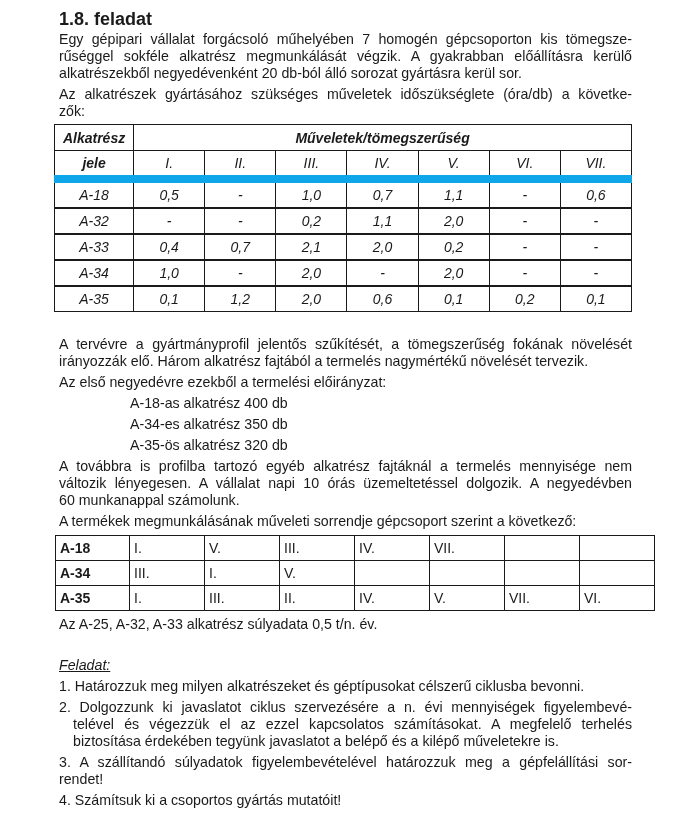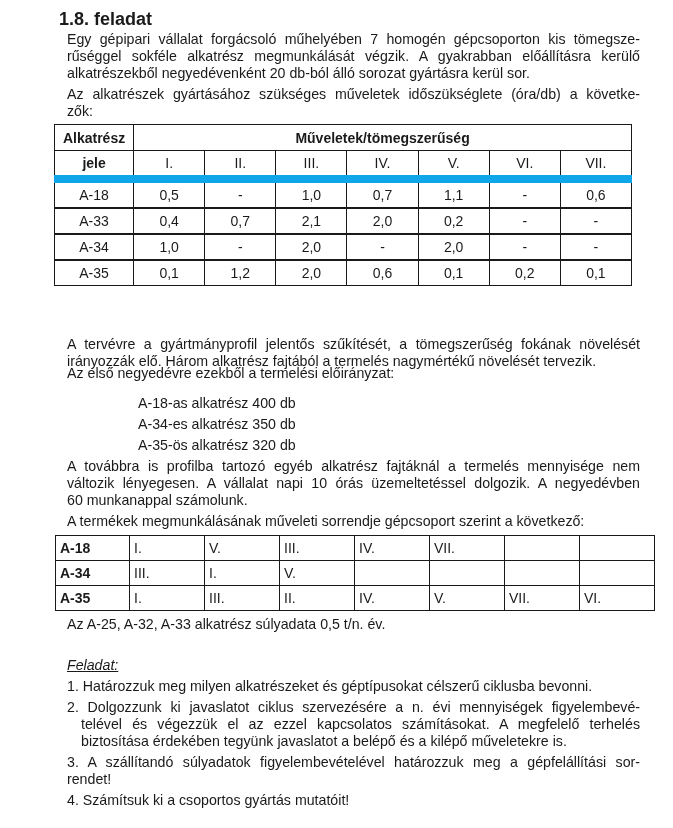--- a/index.html
+++ b/index.html
@@ -2,28 +2,29 @@
 <html><head>
 <meta charset="utf-8">
 <style>
   html, body { margin: 0; padding: 0; background: #ffffff; }
   body {
     width: 673px; height: 828px; position: relative; overflow: hidden;
     font-family: "Liberation Sans", sans-serif; color: #1a1a1a;
     font-size: 14.2px;
   }
   .title { position: absolute; left: 59px; top: 9px; font-weight: bold; font-size: 18px; }
-  .line { position: absolute; left: 59px; white-space: nowrap; line-height: 16px; margin-left: 8px; }
+  .line { position: absolute; left: 59px; white-space: nowrap; line-height: 16px; }
   .just { text-align: justify; text-align-last: justify; width: 573px; }
   .indent { left: 130px; }
 
   table.ops {
     position: absolute; left: 54px; top: 124px;
     border-collapse: collapse; table-layout: fixed;
     width: 578px;
+    font-style: italic;
   }
   table.ops td, table.ops th {
     border: 1px solid #1a1a1a; text-align: center; padding: 0;
     font-size: 14px; height: 24px; font-weight: normal;
   }
   table.ops th.b { font-weight: bold; }
   table.ops tr.head-bottom td, table.ops tr.head-bottom th { border-bottom: 8px solid #0ea5e9; }
   table.ops tr.sep td { border-bottom: 2px solid #1a1a1a; }
   table.ops col.c0 { width: 79px; }
   table.ops col.cn { width: 71px; }
@@ -84,20 +85,30 @@
     <td>A-18</td>
     <td>0,5</td>
     <td>-</td>
     <td>1,0</td>
     <td>0,7</td>
     <td>1,1</td>
     <td>-</td>
     <td>0,6</td>
   </tr>
   <tr class="sep">
+    <td>A-32</td>
+    <td>-</td>
+    <td>-</td>
+    <td>0,2</td>
+    <td>1,1</td>
+    <td>2,0</td>
+    <td>-</td>
+    <td>-</td>
+  </tr>
+  <tr class="sep">
     <td>A-33</td>
     <td>0,4</td>
     <td>0,7</td>
     <td>2,1</td>
     <td>2,0</td>
     <td>0,2</td>
     <td>-</td>
     <td>-</td>
   </tr>
   <tr class="sep">
@@ -118,21 +129,21 @@
     <td>0,6</td>
     <td>0,1</td>
     <td>0,2</td>
     <td>0,1</td>
   </tr>
 </tbody>
   </table>
 
 <div class="line just" style="top:336px">A tervévre a gyártmányprofil jelentős szűkítését, a tömegszerűség fokának növelését</div>
 <div class="line" style="top:353px">irányozzák elő. Három alkatrész fajtából a termelés nagymértékű növelését tervezik.</div>
-<div class="line" style="top:365px">Az első negyedévre ezekből a termelési előirányzat:</div>
+<div class="line" style="top:374px">Az első negyedévre ezekből a termelési előirányzat:</div>
 <div class="line indent" style="top:395px">A-18-as alkatrész 400 db</div>
 <div class="line indent" style="top:416px">A-34-es alkatrész 350 db</div>
 <div class="line indent" style="top:437px">A-35-ös alkatrész 320 db</div>
 
 <div class="line just" style="top:458px">A továbbra is profilba tartozó egyéb alkatrész fajtáknál a termelés mennyisége nem</div>
 <div class="line just" style="top:475px">változik lényegesen. A vállalat napi 10 órás üzemeltetéssel dolgozik. A negyedévben</div>
 <div class="line" style="top:492px">60 munkanappal számolunk.</div>
 <div class="line" style="top:513px">A termékek megmunkálásának műveleti sorrendje gépcsoport szerint a következő:</div>
 
 <table class="seq">

